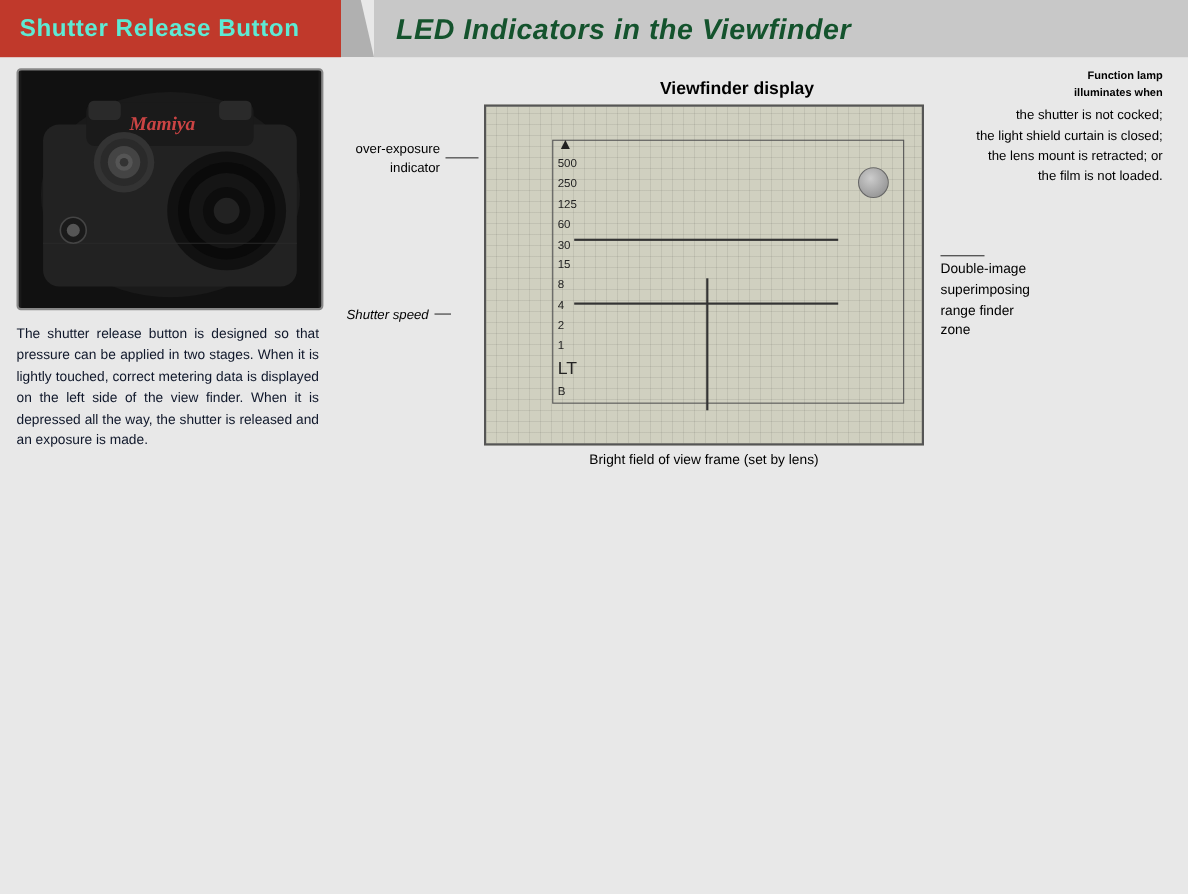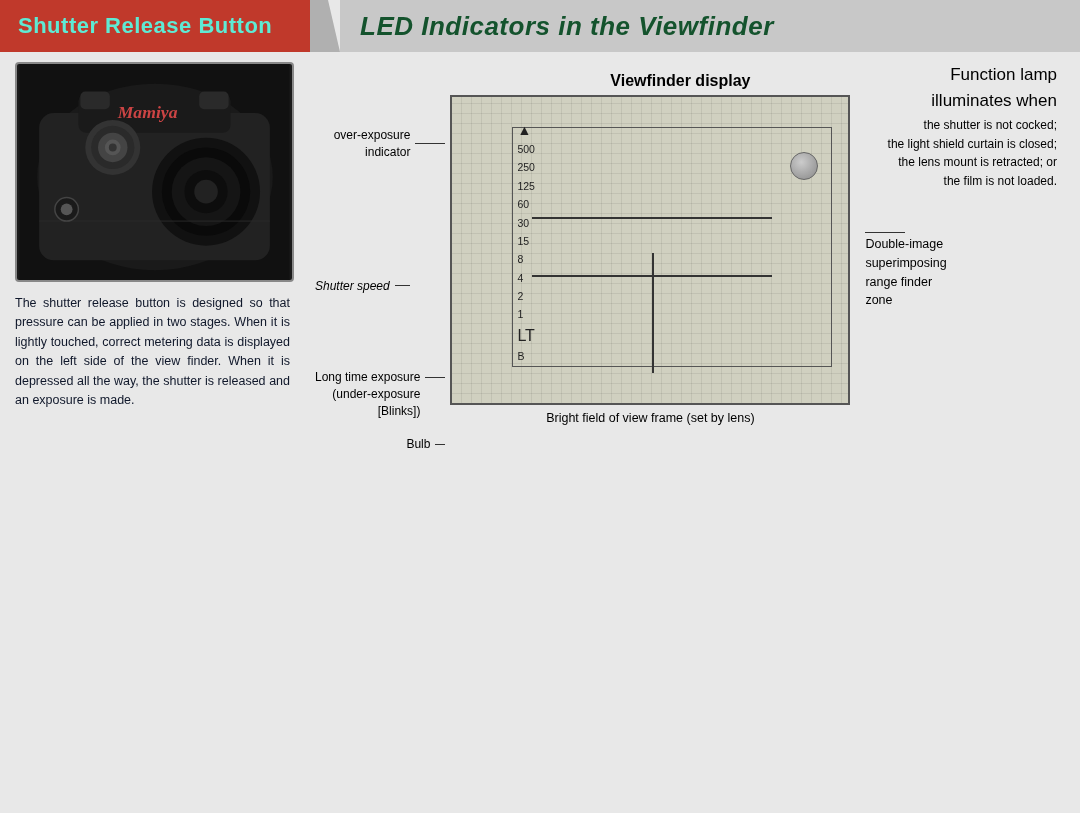--- a/index.html
+++ b/index.html
@@ -115,22 +115,22 @@
     .function-lamp-block {
       position: absolute;
       top: 0;
       right: 0;
       width: 260px;
       font-size: 12px;
       line-height: 1.5;
     }
 
     .function-lamp-title {
-      font-size: 17px;
-      font-weight: normal;
+      font-size: 10px;
+      font-weight: bold;
       margin-bottom: 3px;
     }
 
     .function-lamp-list {
       list-style: disc;
       padding-left: 18px;
       font-size: 12px;
       line-height: 1.55;
     }
 
@@ -303,34 +303,20 @@
             <div>indicator</div>
           </div>
           <div style="width:30px; height:1px; background:#333; margin-left:5px;"></div>
         </div>
 
         <div style="margin-top:115px; display:flex; align-items:center; font-style:italic;">
           <div>Shutter speed</div>
           <div style="width:15px; height:1px; background:#333; margin-left:5px;"></div>
         </div>
 
-        <div style="margin-top:75px; line-height:1.4;">
-          <div style="display:flex; align-items:flex-start; justify-content:flex-end;">
-            <div style="text-align:right;">
-              <div>Long time exposure</div>
-              <div>(under-exposure</div>
-              <div>[Blinks])</div>
-            </div>
-            <div style="width:20px; height:1px; background:#333; margin-left:5px; margin-top:8px;"></div>
-          </div>
-          <div style="display:flex; justify-content:flex-end; margin-top:16px;">
-            <div>Bulb</div>
-            <div style="width:10px; height:1px; background:#333; margin-left:5px; margin-top:8px;"></div>
-          </div>
-        </div>
       </div>
 
       <div>
         <div class="viewfinder-display-label">Viewfinder  display</div>
 
         <div class="viewfinder-box">
 
           <div class="bright-frame"></div>
 
           <div style="position:absolute; top:25px; left:65px; display:flex; flex-direction:column;">

